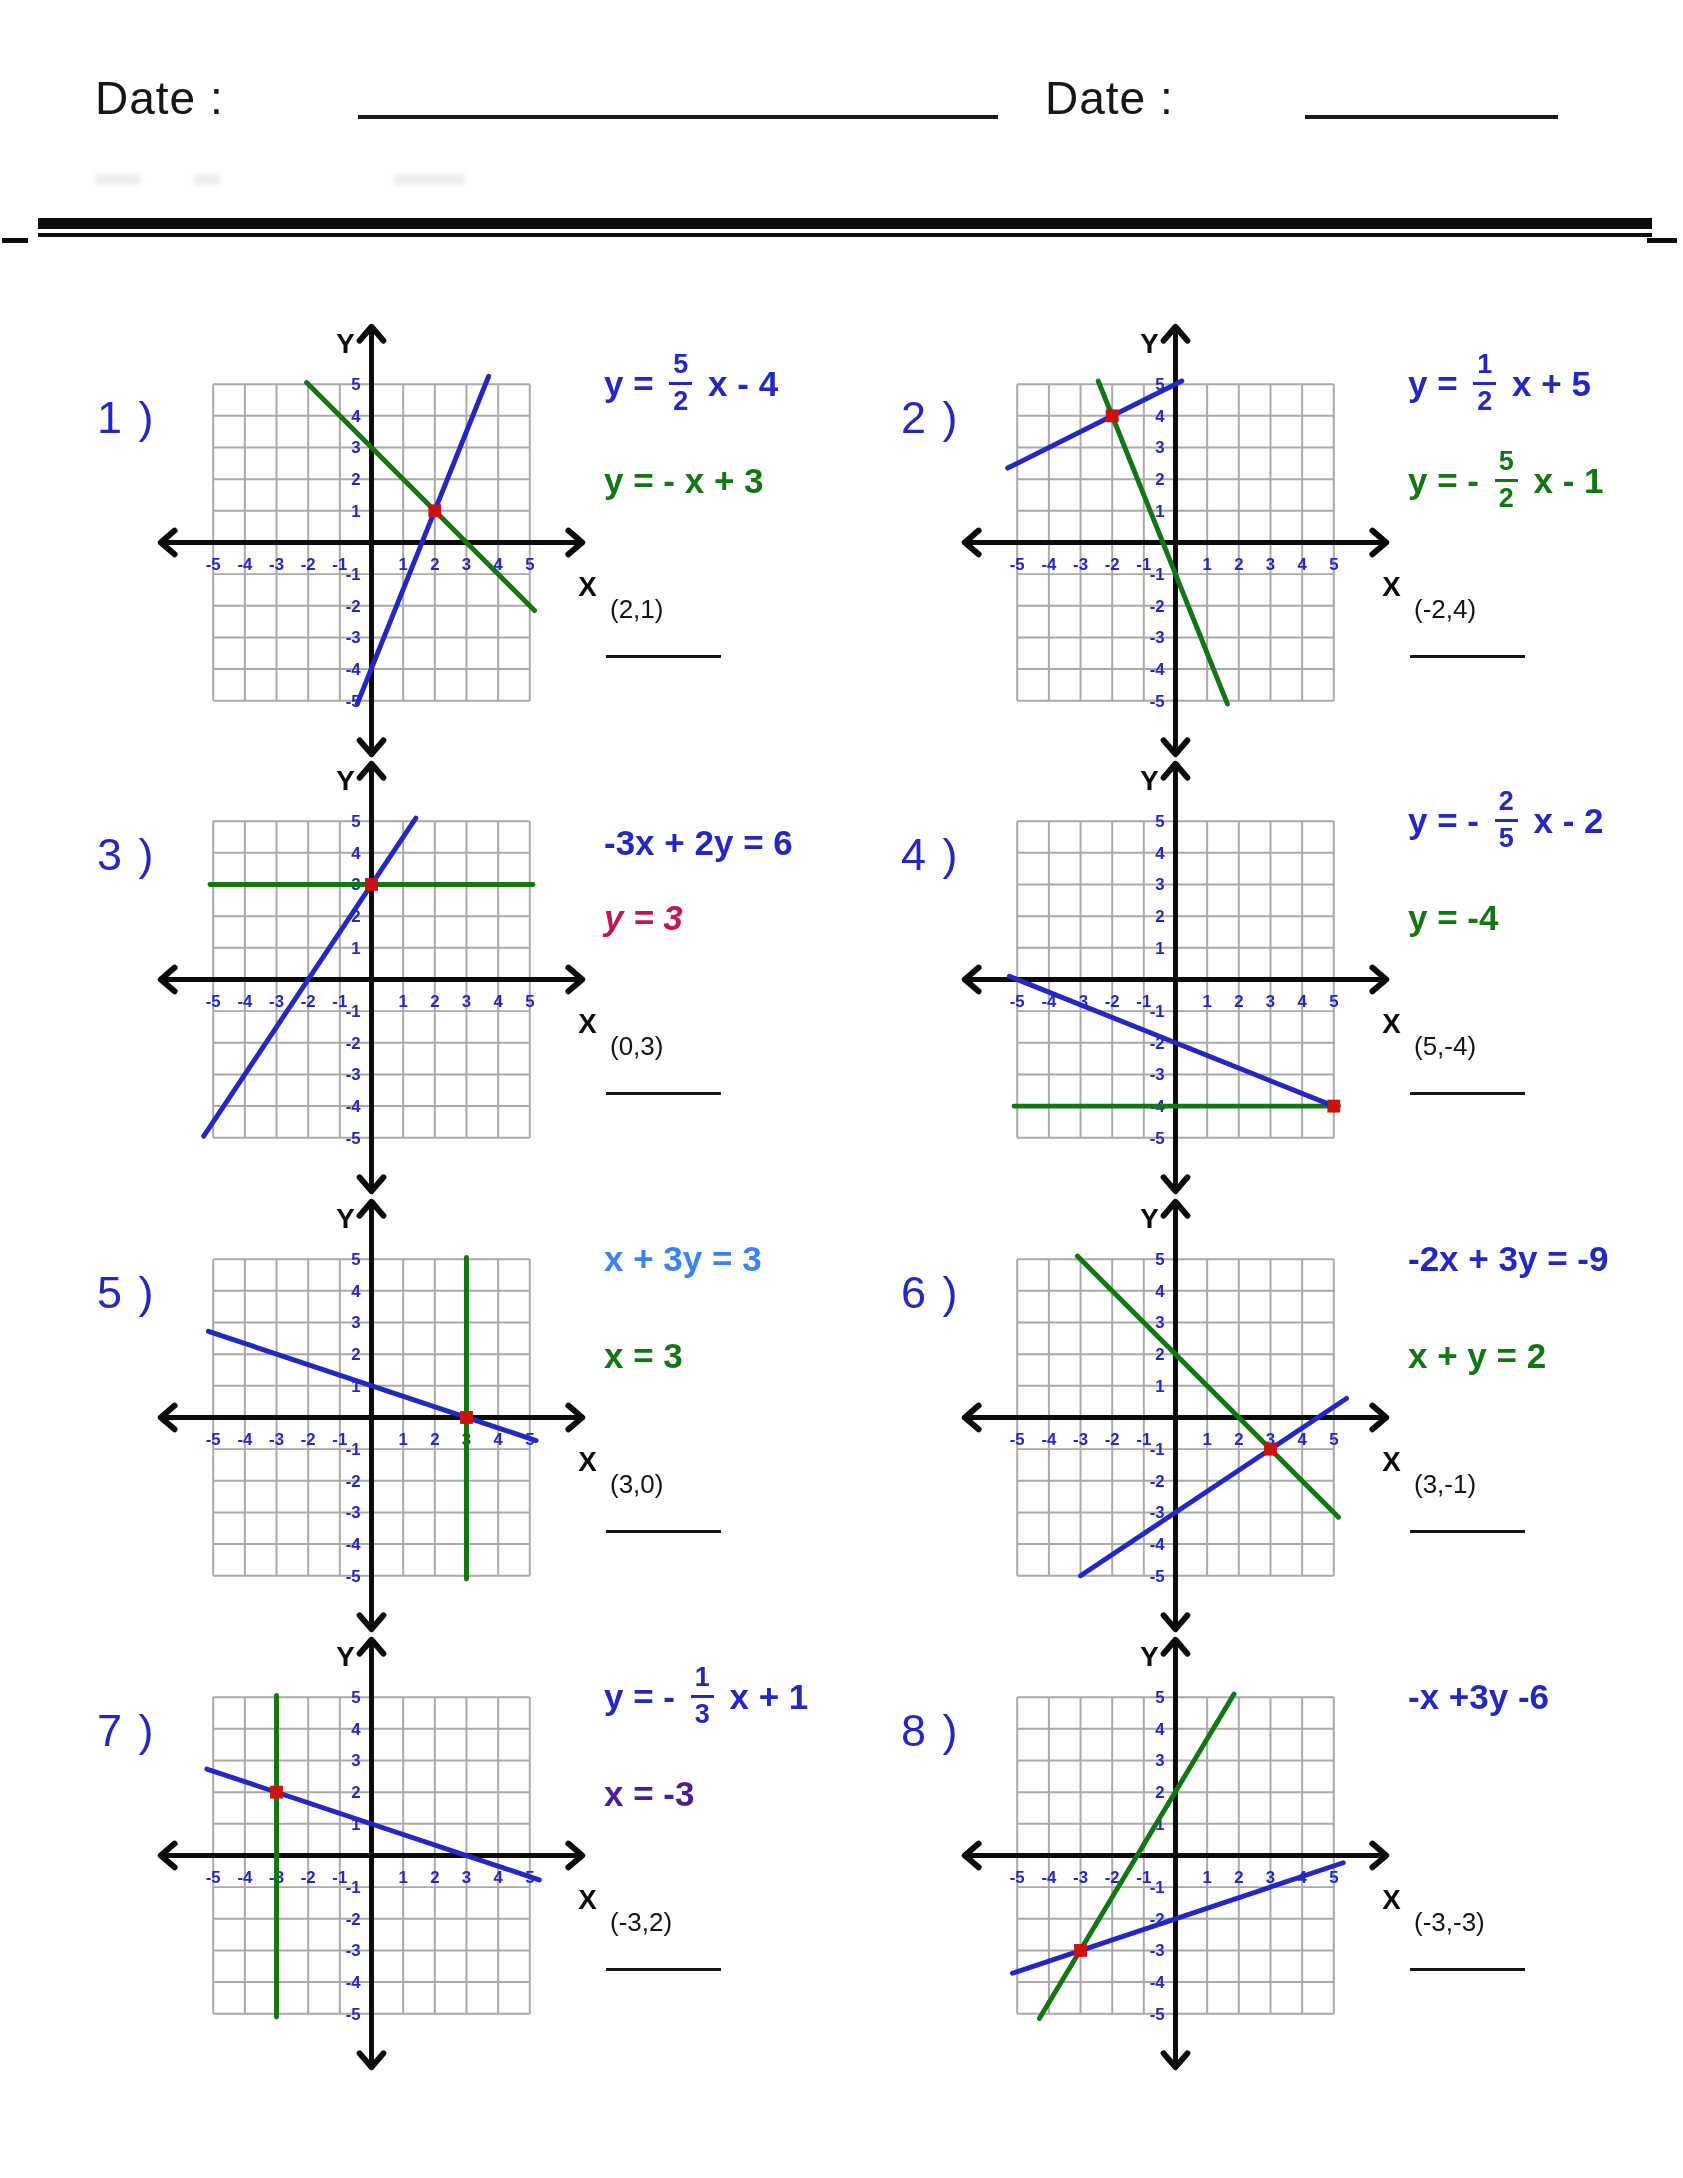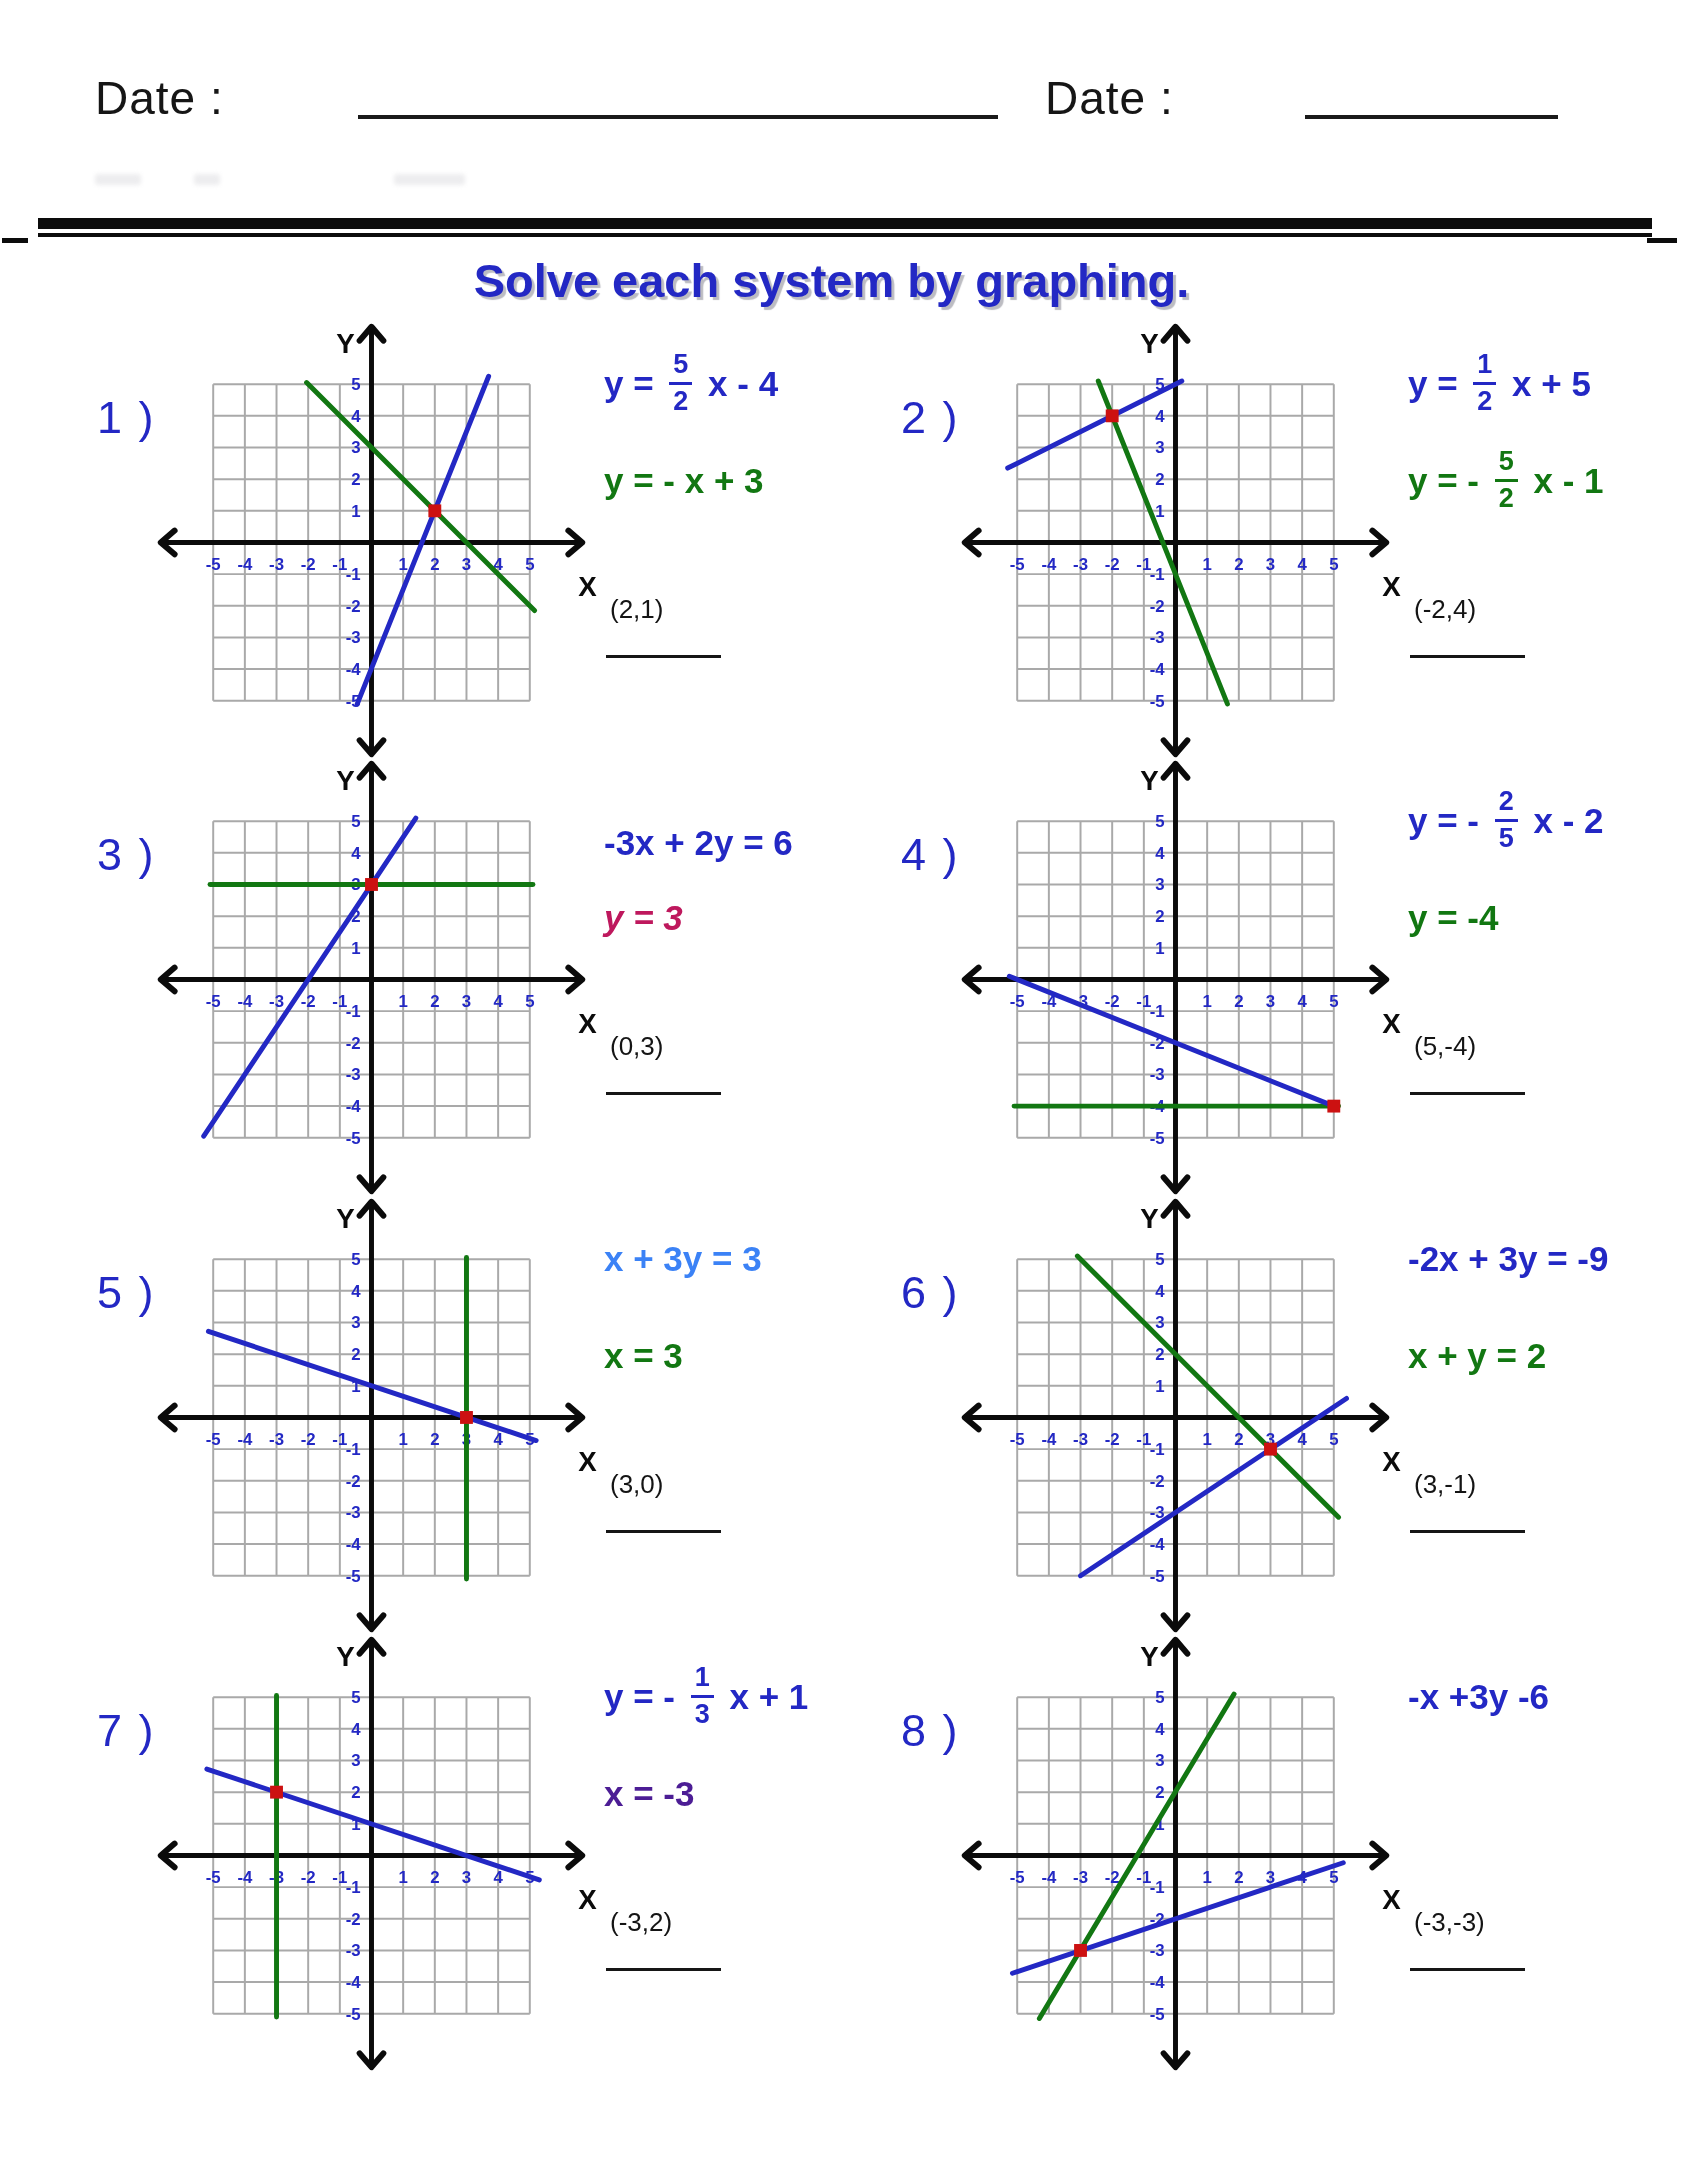--- a/index.html
+++ b/index.html
@@ -55,21 +55,20 @@
   <div class="blank-line" id="date-line"></div>
 
   <div class="wm" id="wm1"></div>
   <div class="wm" id="wm2"></div>
   <div class="wm" id="wm3"></div>
 
   <div id="rule"></div>
   <div class="edge-dash" id="dash-left"></div>
   <div class="edge-dash" id="dash-right"></div>
 
-  <div id="title" style="color: rgb(35, 40, 196);">Solve each system by graphing.</div>
 
   <div id="problems">
       <div class="problem" style="left: 95px; top: 307px;">
         <div class="p-num" style="color: rgb(35, 40, 196);">1 )</div>
         <svg width="465" height="465" viewBox="0 0 470 470">
           <path d="M75 78V398M75 78H395M107 78V398M75 110H395M139 78V398M75 142H395M171 78V398M75 174H395M203 78V398M75 206H395M235 78V398M75 238H395M267 78V398M75 270H395M299 78V398M75 302H395M331 78V398M75 334H395M363 78V398M75 366H395M395 78V398M75 398H395" stroke="#a9a9a9" stroke-width="2" fill="none"></path>
           <path d="M26 238H444" stroke="#0b0b0b" stroke-width="5" fill="none"></path>
           <path d="M235 24V448" stroke="#0b0b0b" stroke-width="5" fill="none"></path>
           <path d="M36 226L22 238L36 250" stroke="#0b0b0b" stroke-width="6" fill="none" stroke-linecap="round" stroke-linejoin="round"></path>
           <path d="M434 226L448 238L434 250" stroke="#0b0b0b" stroke-width="6" fill="none" stroke-linecap="round" stroke-linejoin="round"></path>

